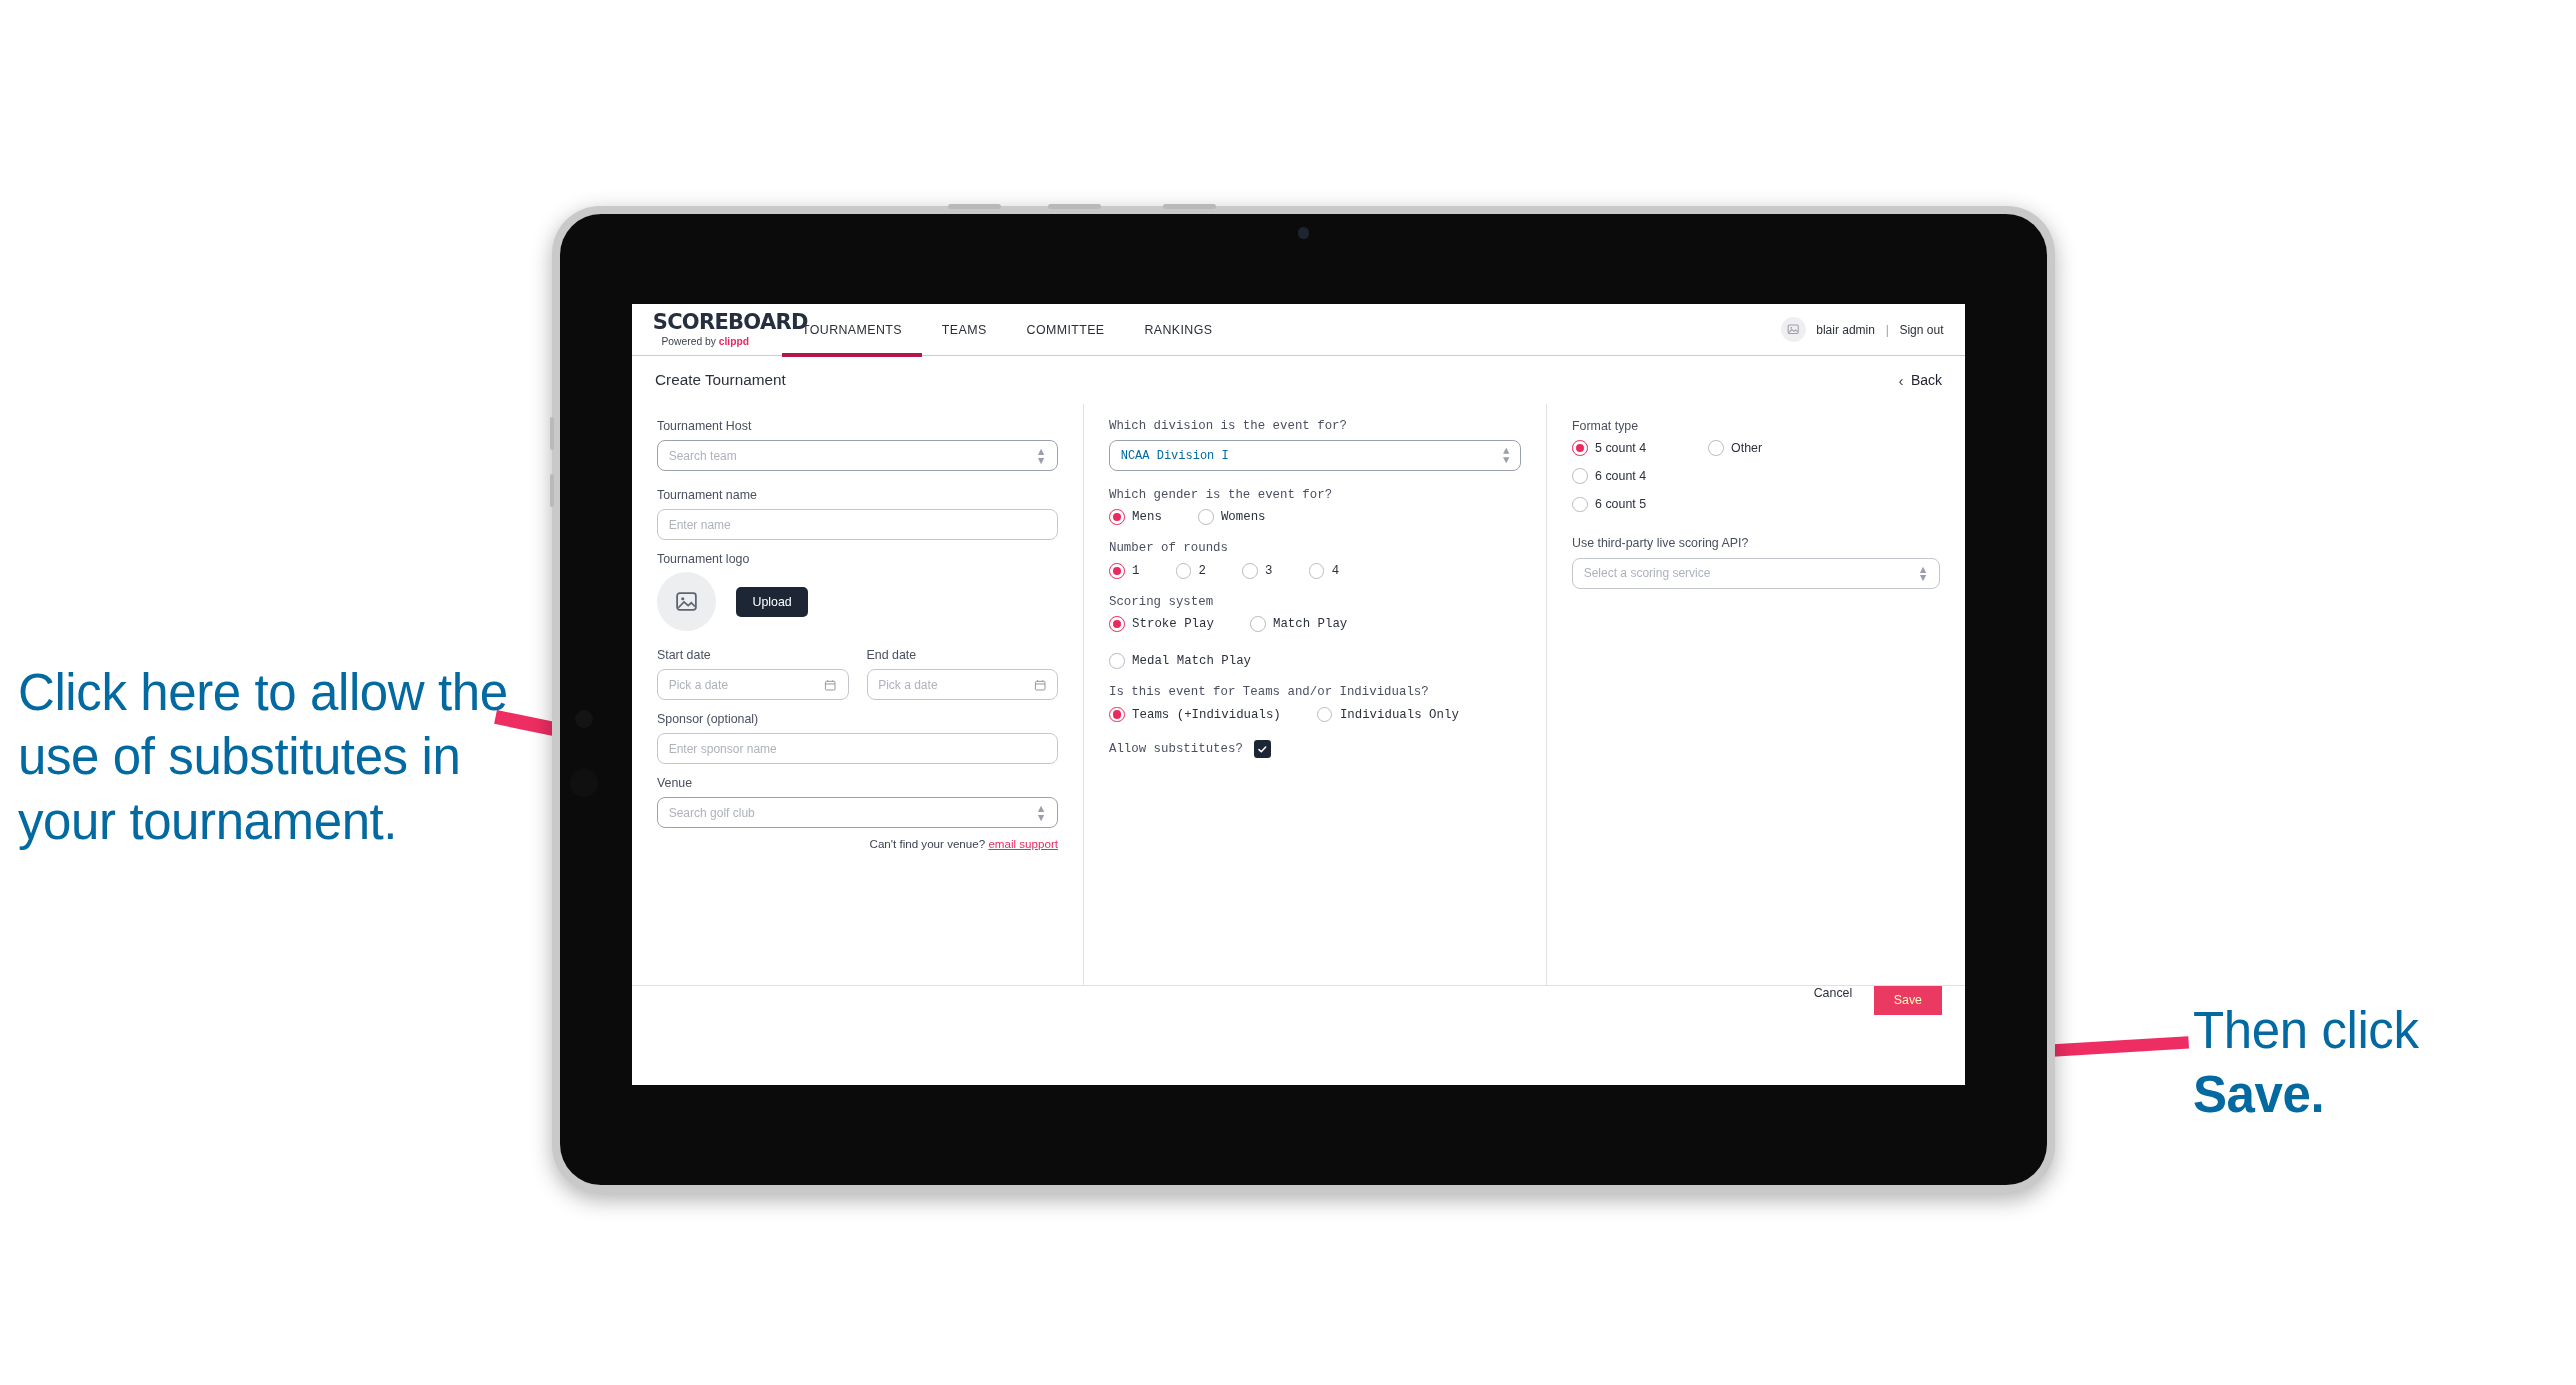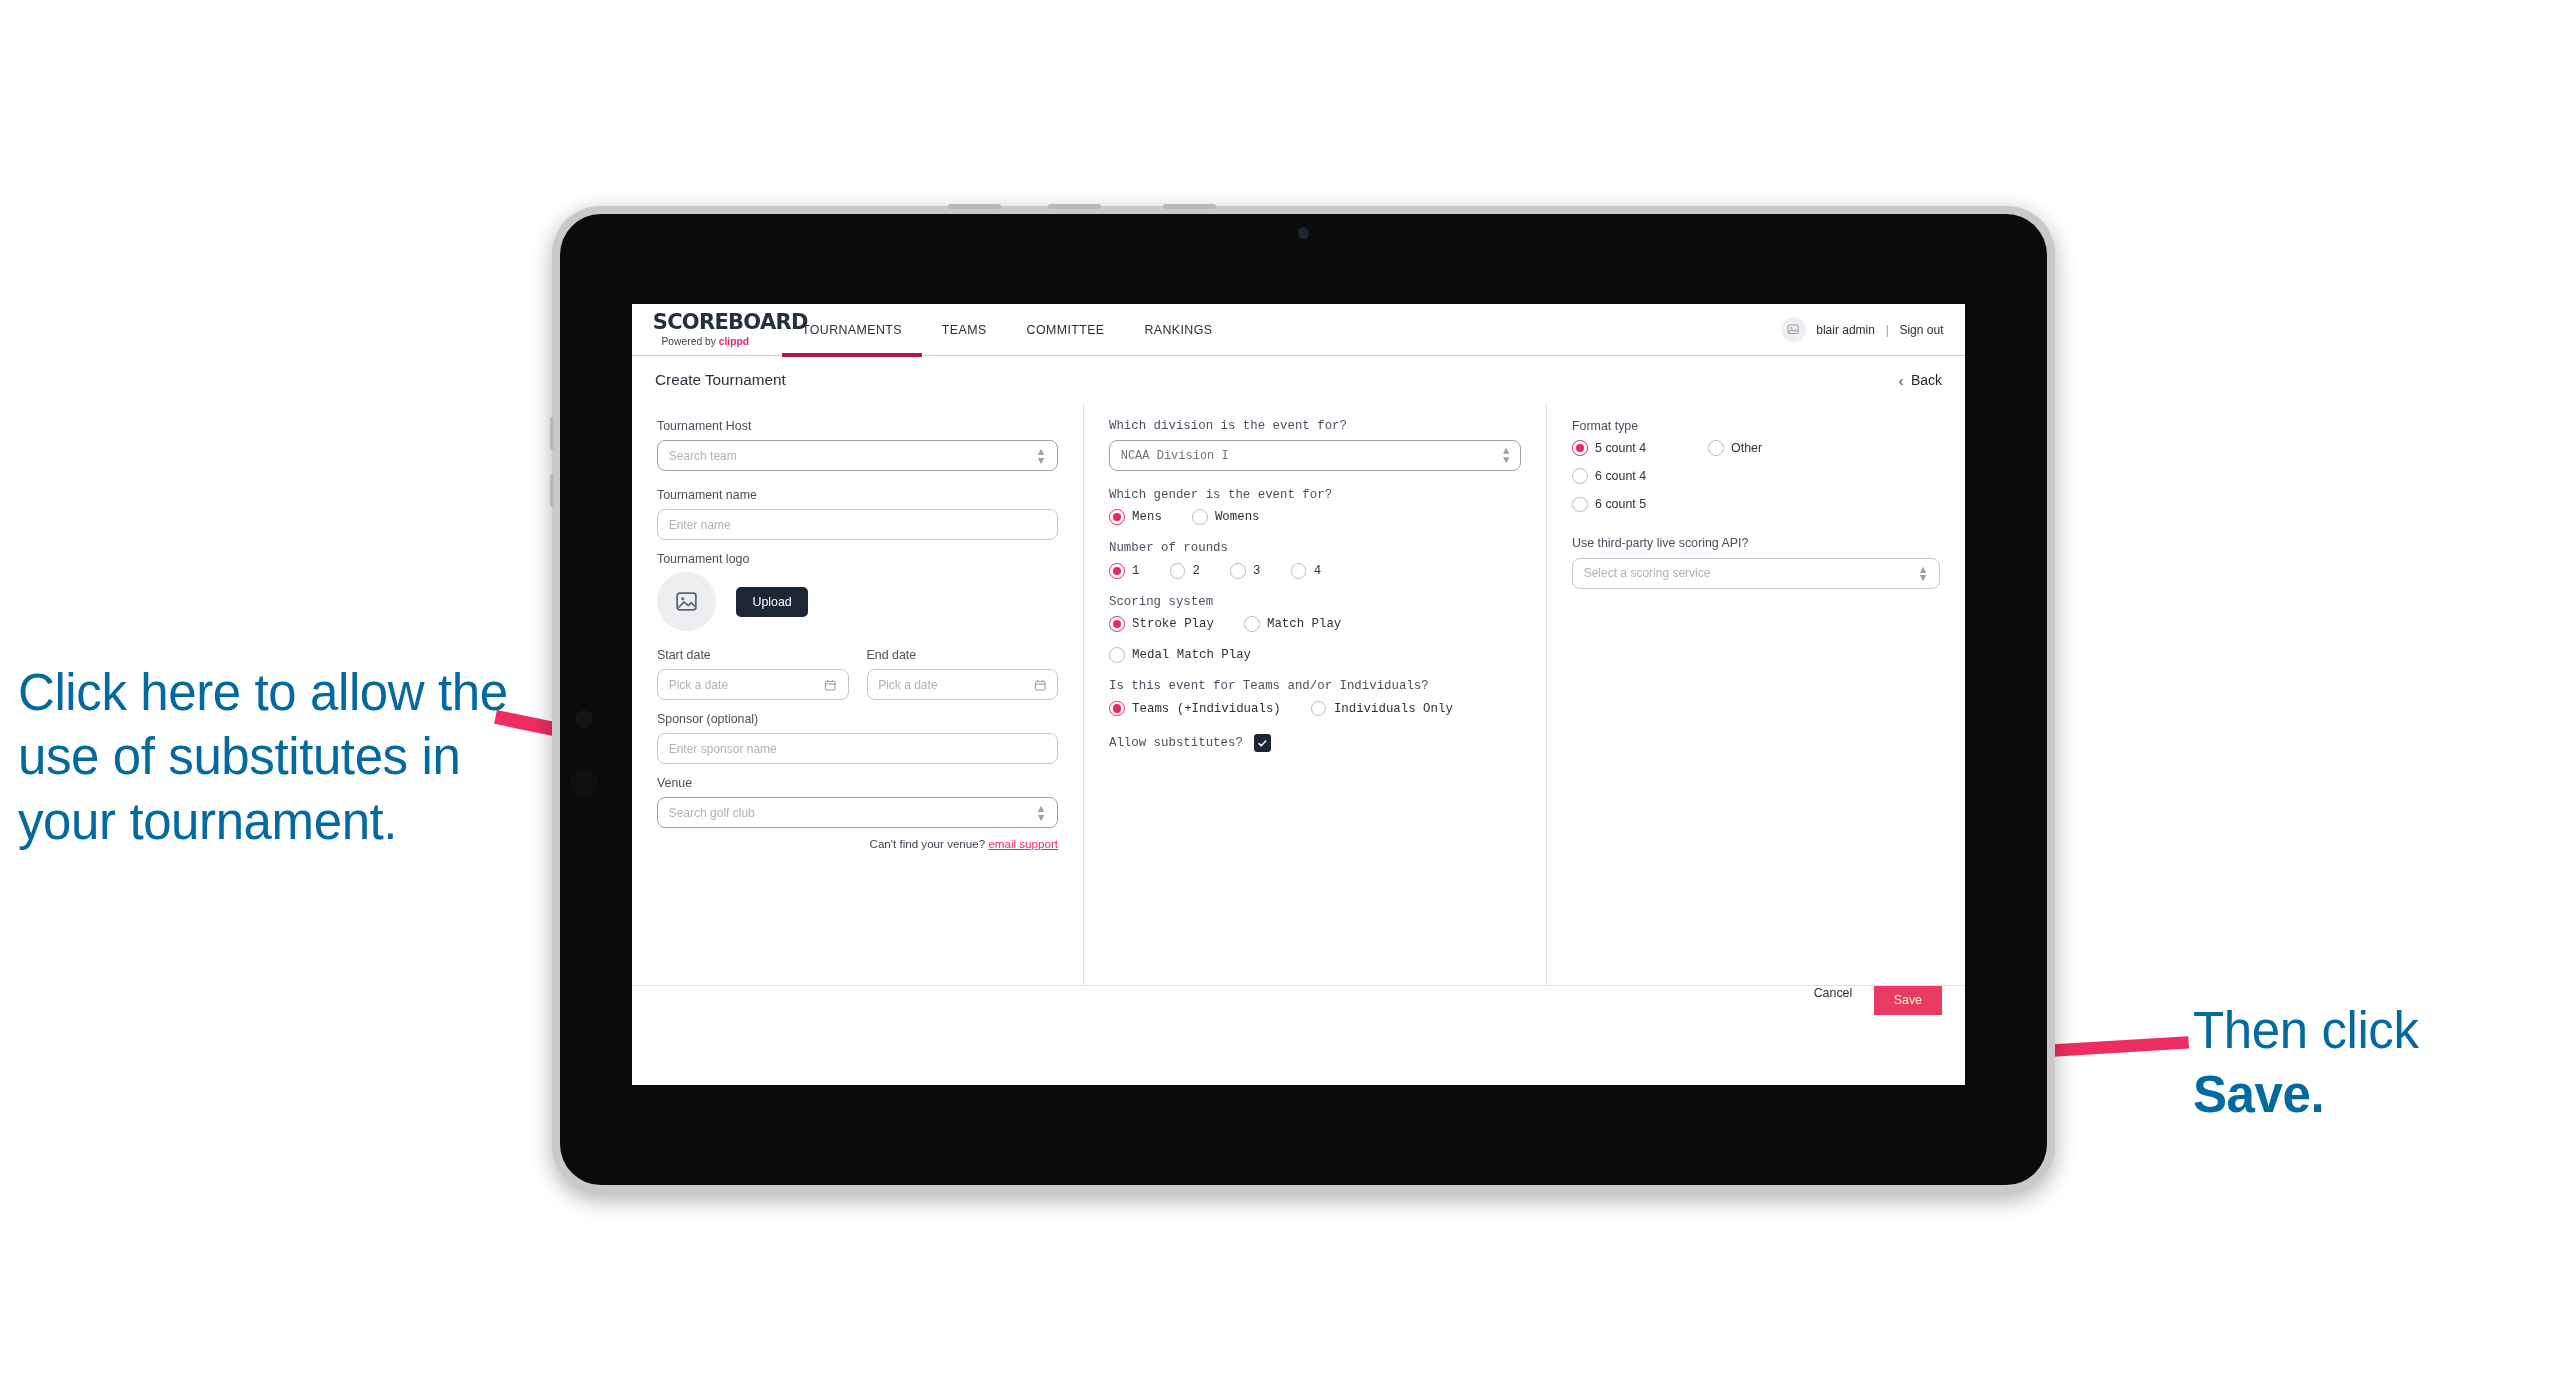--- a/index.html
+++ b/index.html
@@ -87,42 +87,42 @@
   .field-label.tight{margin-bottom:6.6px;}
   .spacer-14{height:11.6px;}
   .spacer-20{height:16.5px;}
 
   .inp{
     height:31px;border:0.8px solid #9ba1ab;border-radius:8px;background:#fff;
     display:flex;align-items:center;padding:0 10.7px;box-sizing:border-box;
     font-size:12px;color:#adb2bb;position:relative;
   }
   .inp.light{border-color:#c3c7cd;}
-  .inp .val{color:#737373;}
+  .inp .val{color:#0369a1;}
   .inp .stepper{margin-left:auto;color:#9aa0ab;font-size:10.7px;line-height:.8;display:flex;flex-direction:column;}
   .inp .cal{margin-left:auto;color:#8a9099;display:flex;align-items:center;}
 
   #logo-row{display:flex;align-items:center;gap:20px;margin-top:3.3px;}
   #logo-circle{
     width:59px;height:59px;border-radius:50%;background:#eceef0;
     display:flex;align-items:center;justify-content:center;color:#5e6470;
   }
   #upload-btn{
     background:#1d2635;color:#fff;font-size:12.4px;border-radius:5px;
     padding:8.3px 16.5px;cursor:pointer;
   }
 
   #date-row{display:flex;gap:18px;}
   #date-row .date-col{flex:1;}
 
   #venue-help{text-align:right;font-size:11.6px;color:#3b4250;margin-top:9px;}
   #venue-help a{color:#ea2a5f;text-decoration:underline;cursor:pointer;}
 
   
-  .radio-row{display:flex;align-items:center;gap:15px;flex-wrap:wrap;}
+  .radio-row{display:flex;align-items:center;gap:21px;flex-wrap:wrap;}
   .radio-opt{display:flex;align-items:center;gap:7.4px;margin-right:15px;cursor:pointer;}
   .radio{
     width:15.7px;height:15.7px;border-radius:50%;border:1.3px solid #b7bcc4;
     box-sizing:border-box;flex:none;position:relative;background:#fff;
   }
   .radio.on{border-color:#ea2a5f;}
   .radio.on::after{
     content:"";position:absolute;left:50%;top:50%;width:8.3px;height:8.3px;
     margin:-4.1px 0 0 -4.1px;border-radius:50%;background:#ea2a5f;
   }

